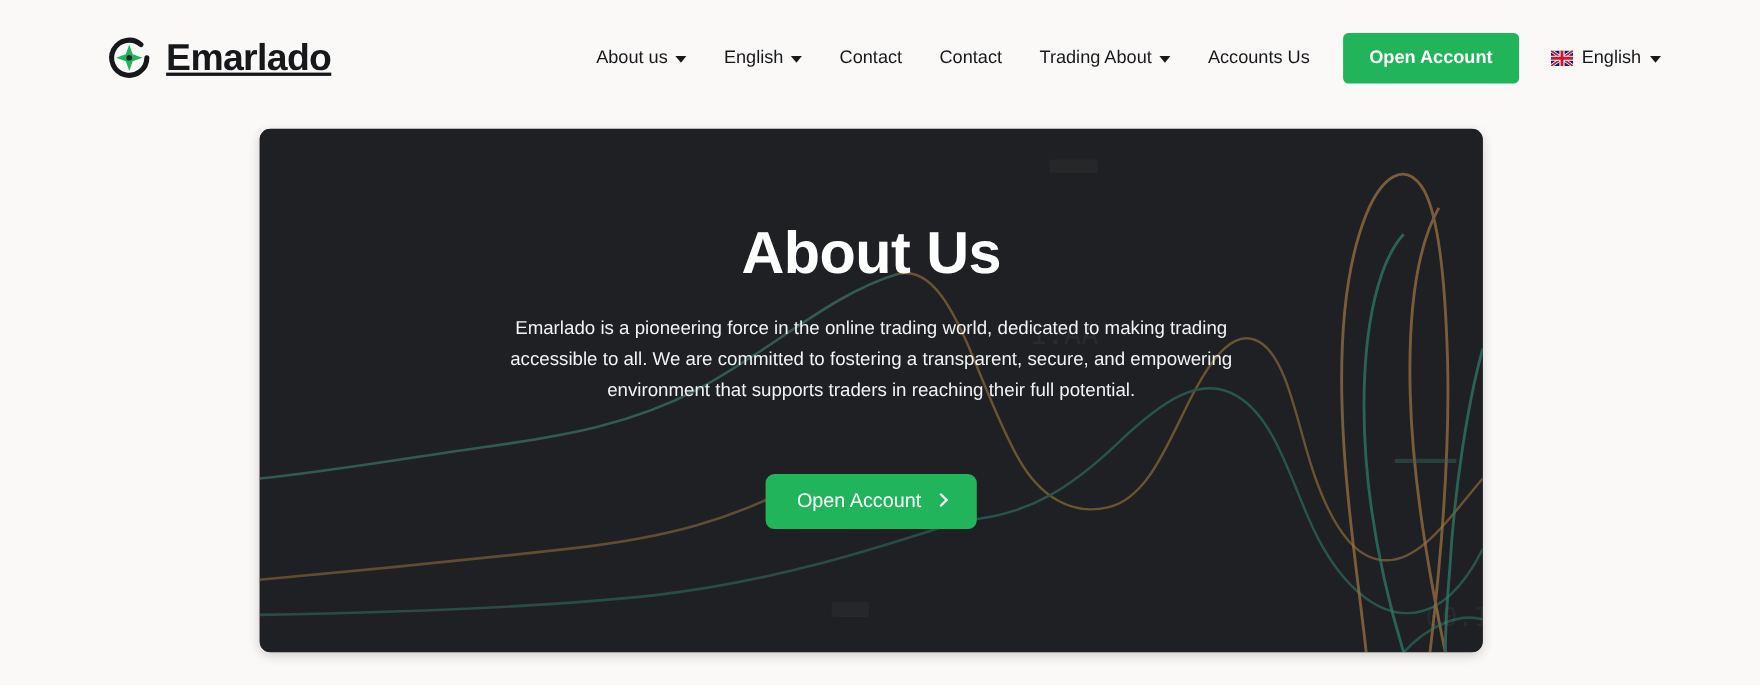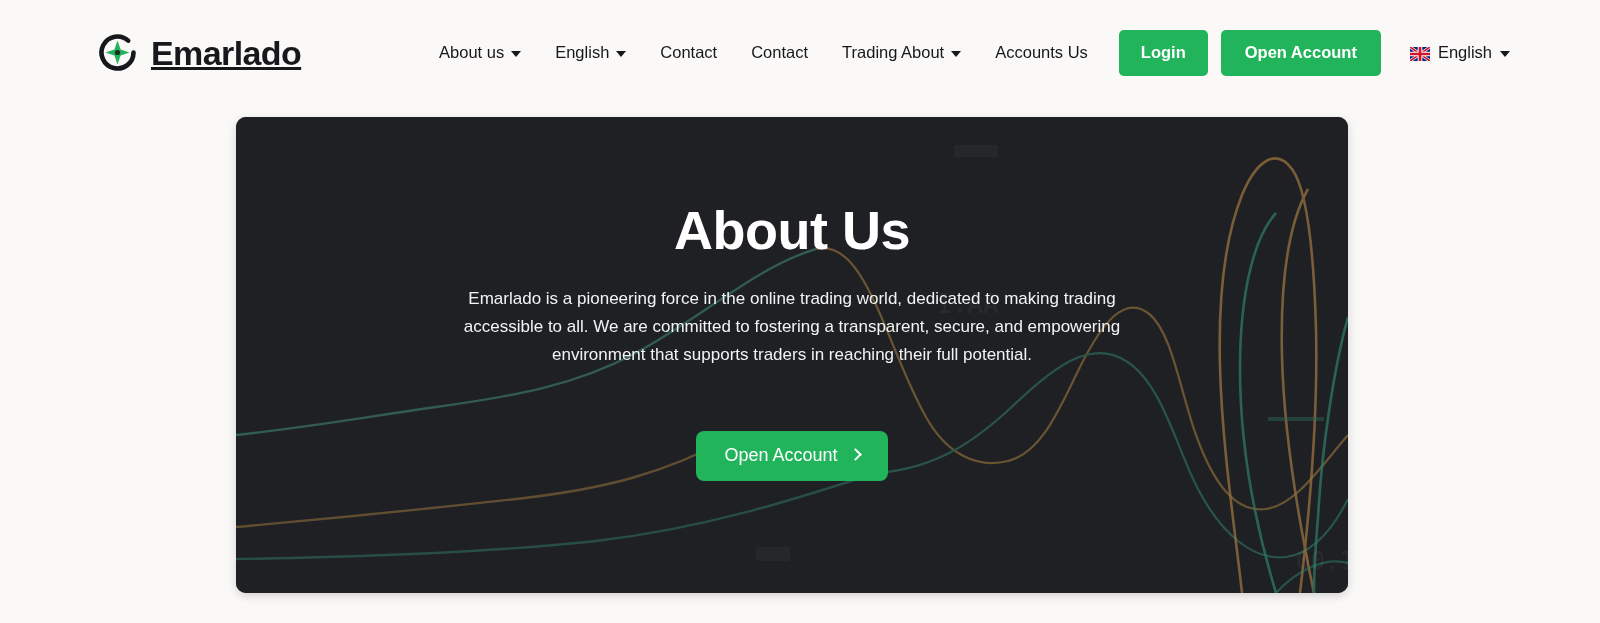--- a/index.html
+++ b/index.html
@@ -235,21 +235,20 @@
 
     <a class="nav-item" href="#">
       <span>Trading About</span>
       <i class="caret"></i>
     </a>
 
     <a class="nav-item" href="#">
       <span>Accounts Us</span>
     </a>
 
-    <button class="btn btn-login">Login</button>
 
     <button class="btn btn-open-account-nav">Open Account</button>
 
     <div class="lang-picker">
       <span class="flag-icon">
         <svg viewBox="0 0 60 42" width="20" height="14" aria-hidden="true">
           <rect width="60" height="42" fill="#00247d"></rect>
           <path d="M0 0 L60 42 M60 0 L0 42" stroke="#ffffff" stroke-width="9"></path>
           <path d="M0 0 L60 42 M60 0 L0 42" stroke="#cf142b" stroke-width="5"></path>
           <path d="M30 0 V42 M0 21 H60" stroke="#ffffff" stroke-width="14"></path>

